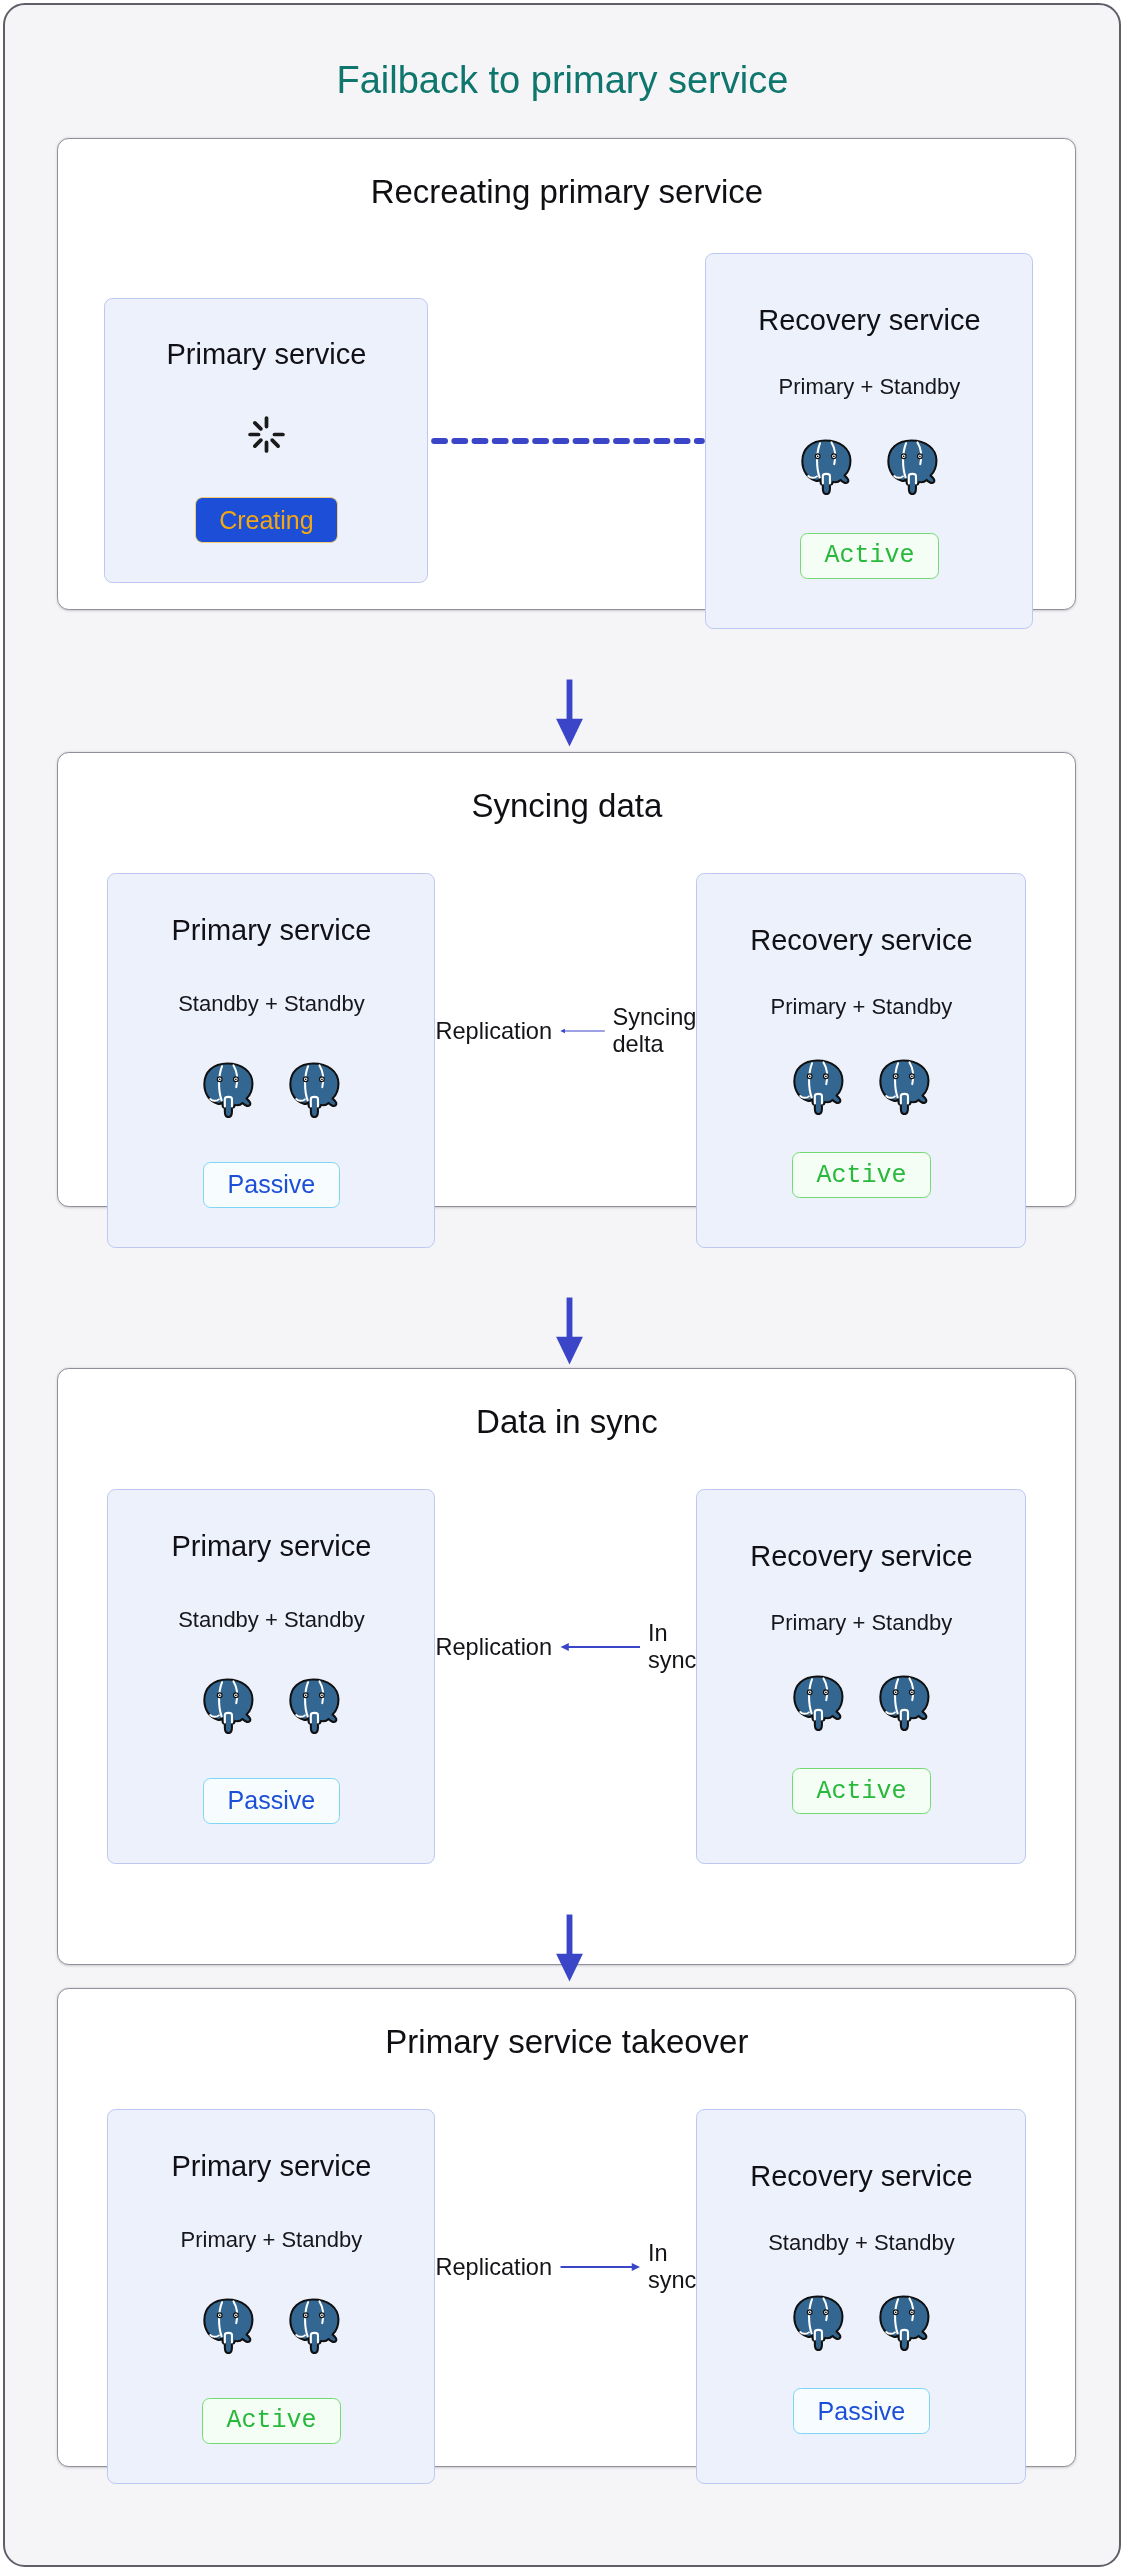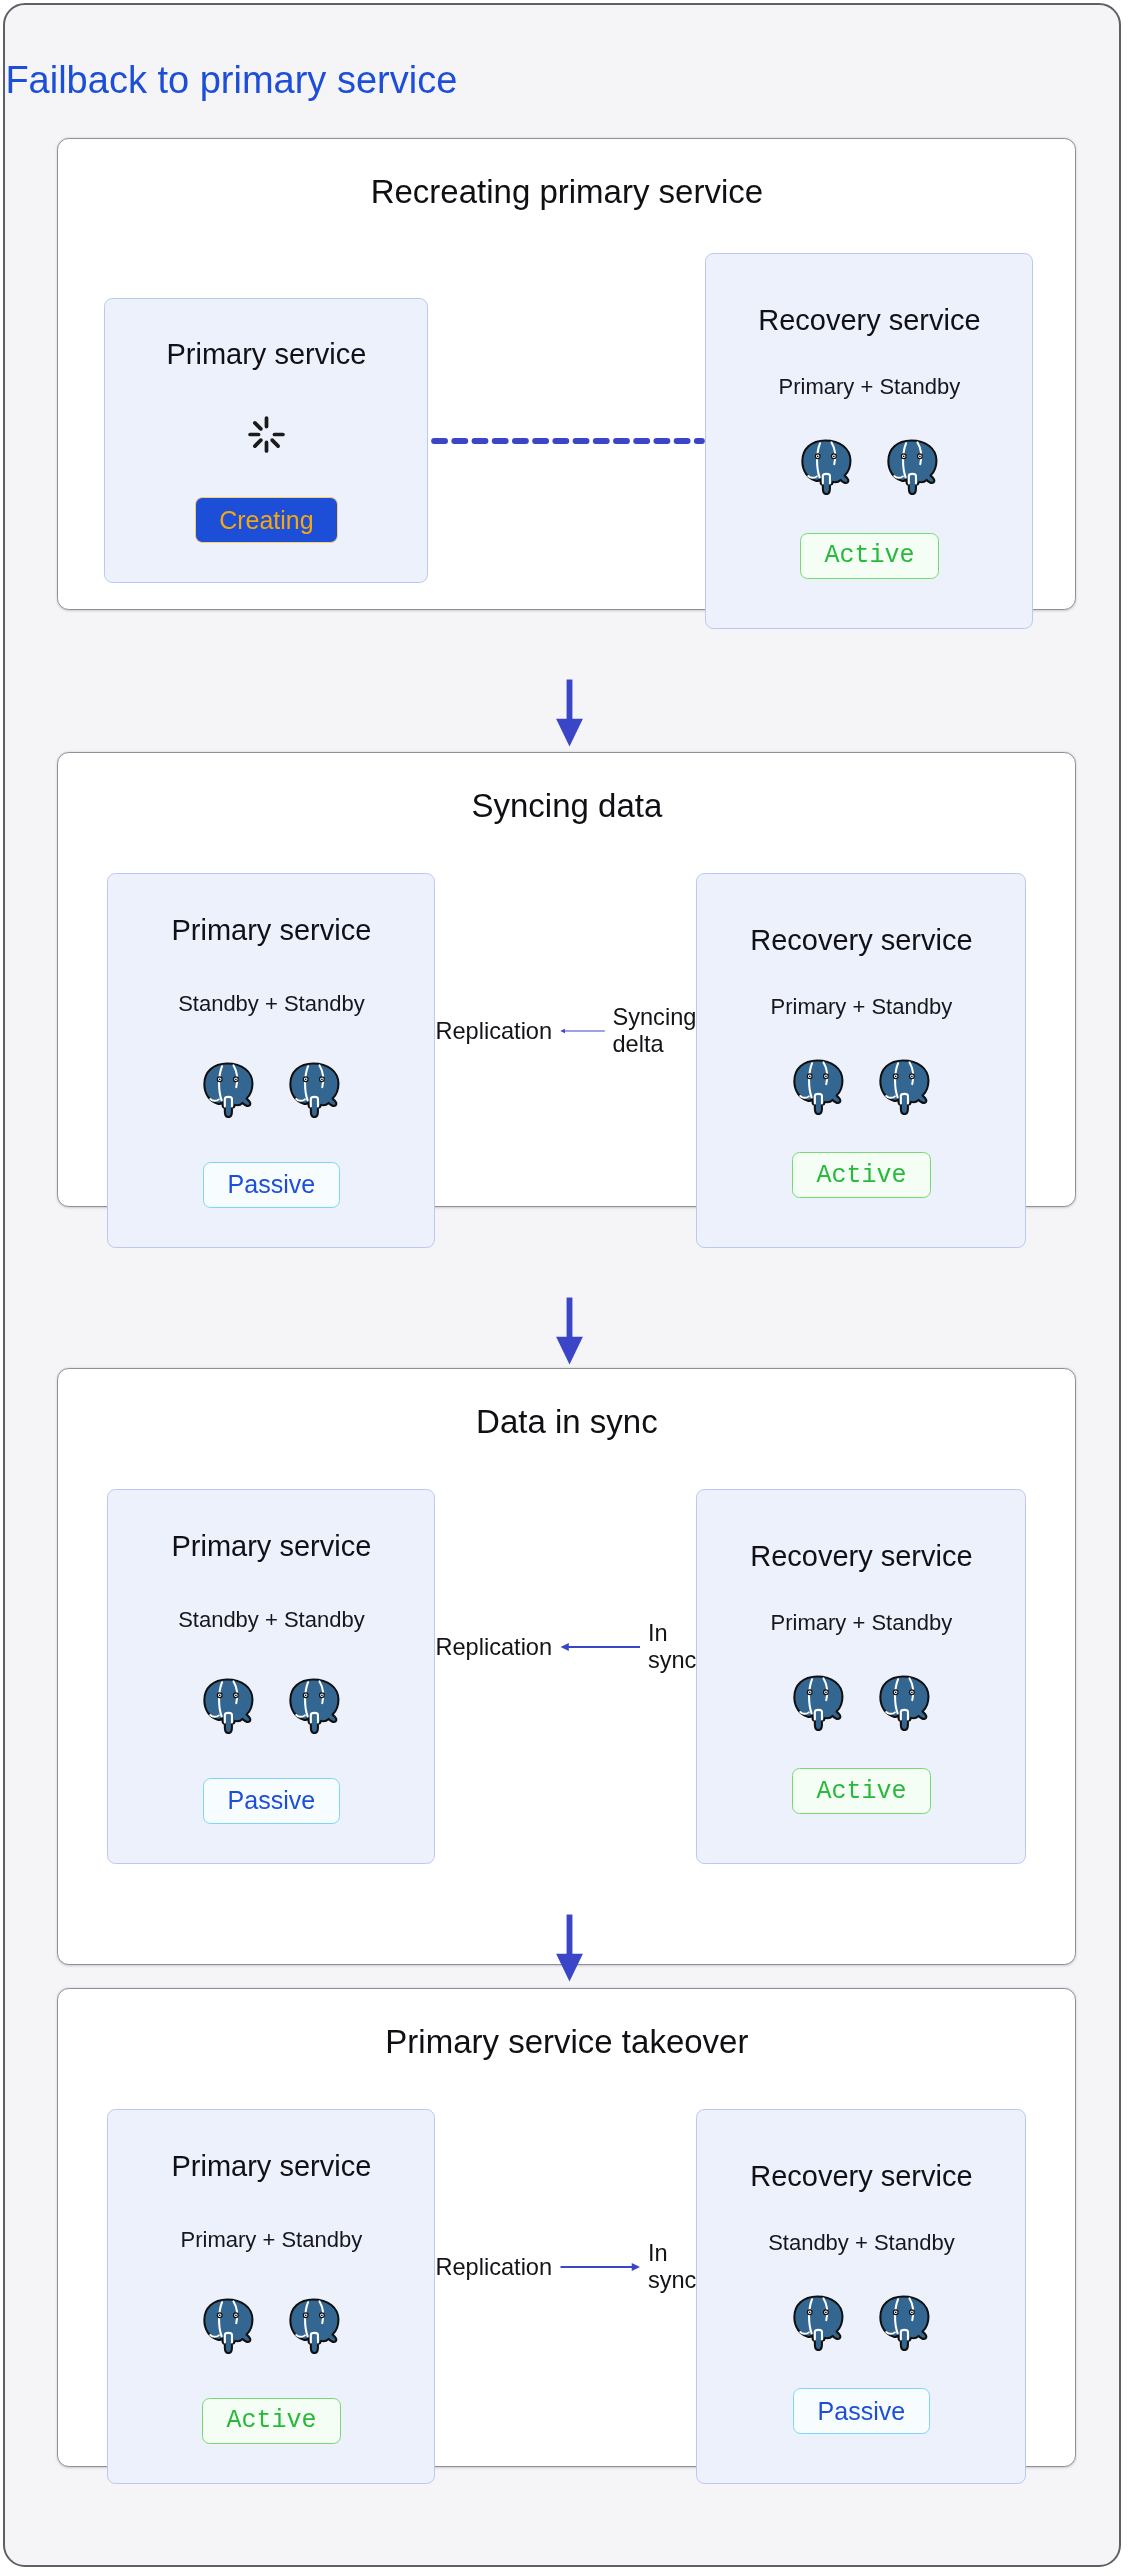--- a/index.html
+++ b/index.html
@@ -1,20 +1,20 @@
 <!DOCTYPE html>
 <html style="font-size:13.5px"><head>
 <meta charset="utf-8">
 <style>
   html,body{margin:0;padding:0;background:#ffffff;}
   body{width:1130px;height:2576px;font-family:"Liberation Sans",sans-serif;position:relative;}
   .frame{position:absolute;left:3.4px;top:3.4px;width:1118px;height:2564px;background:#F5F5F7;
          border:2.5px solid #5f5f6a;border-radius:22px;box-sizing:border-box;overflow:hidden;}
-  .main-title{position:absolute;top:54px;left:0;right:0;
-              font-size:38px;font-weight:500;color:#1d4ed8;}
+  .main-title{position:absolute;top:54px;left:0;right:0;text-align:center;
+              font-size:38px;font-weight:500;color:#0f766e;}
   .stage{position:absolute;left:52px;width:1019px;background:#ffffff;border:1.7px solid #90909C;
          border-radius:11.8px;box-sizing:border-box;box-shadow:0 0.8px 2.5px rgba(0,0,0,.18);}
   .stage-title{position:absolute;top:34px;left:0;right:0;margin:0;text-align:center;
                font-size:33px;font-weight:500;color:#0f0f14;}
   #stage-1{top:133px;height:472px;}
   #stage-2{top:747px;height:455px;}
   #stage-3{top:1363px;height:597px;}
   #stage-4{top:1983px;height:479px;}
 
   .svc-box{position:absolute;background:#EDF1FB;border:1.7px solid #BCC8F0;border-radius:8.4px;

